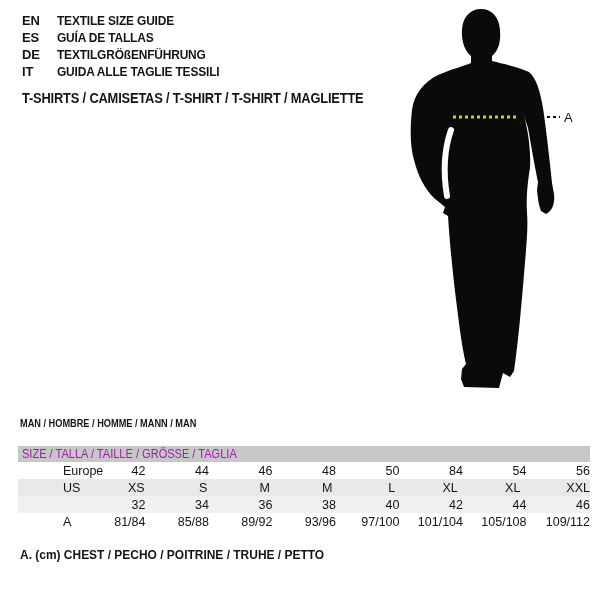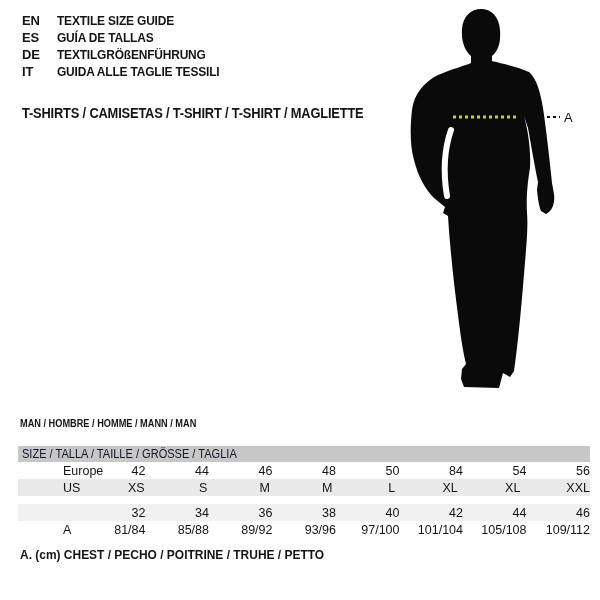--- a/index.html
+++ b/index.html
@@ -14,41 +14,41 @@
   .page { position:absolute; inset:0; }
 
   .cond { display:inline-block; transform:scaleX(0.92); transform-origin:0 50%; white-space:nowrap; }
 
   
   .lang-list { position:absolute; left:22px; top:12px; }
   .lang-row { display:flex; height:17px; align-items:center; font-size:13px; font-weight:700; letter-spacing:-0.2px; }
   .lang-code { width:35px; flex:0 0 35px; }
 
   
-  .categories { position:absolute; left:22px; top:104px; font-size:14px; font-weight:700; letter-spacing:-0.2px; }
+  .categories { position:absolute; left:22px; top:89px; font-size:14px; font-weight:700; letter-spacing:-0.2px; }
   .cat-line { height:18px; line-height:18px; }
 
   
   .figure { position:absolute; left:400px; top:0; width:200px; height:400px; }
 
   
   .section-title { position:absolute; left:20px; top:418px; font-size:10px; font-weight:700; }
 
   
   .size-table { position:absolute; left:18px; top:446px; width:572px; font-size:12.5px; }
   .t-head {
     height:16px; background:var(--header-bg,#c7c7c7);
     display:flex; align-items:center; padding-left:4px;
-    font-size:12px; color:#0f172a; font-weight:400;
+    font-size:12px; color:#a21caf; font-weight:400;
   }
   .t-row { display:grid; grid-template-columns:64px repeat(8,1fr); height:17px; align-items:center; }
   .t-row .lbl { padding-left:4px; text-align:left;margin-left:41px; }
   .t-row .cell { text-align:right; }
   .r-us  { background:var(--row-alt1,#e9e9e9);gap:46px; }
-  .r-num { background:var(--row-alt2,#f0f0f0);margin-top:8px; }
+  .r-num { background:var(--row-alt2,#f0f0f0); }
 
   
   .footnote { position:absolute; left:20px; top:547px; font-size:13px; font-weight:700; }
 </style>
 </head>
 <body>
 
 <div class="page">
 
   <div class="lang-list">

